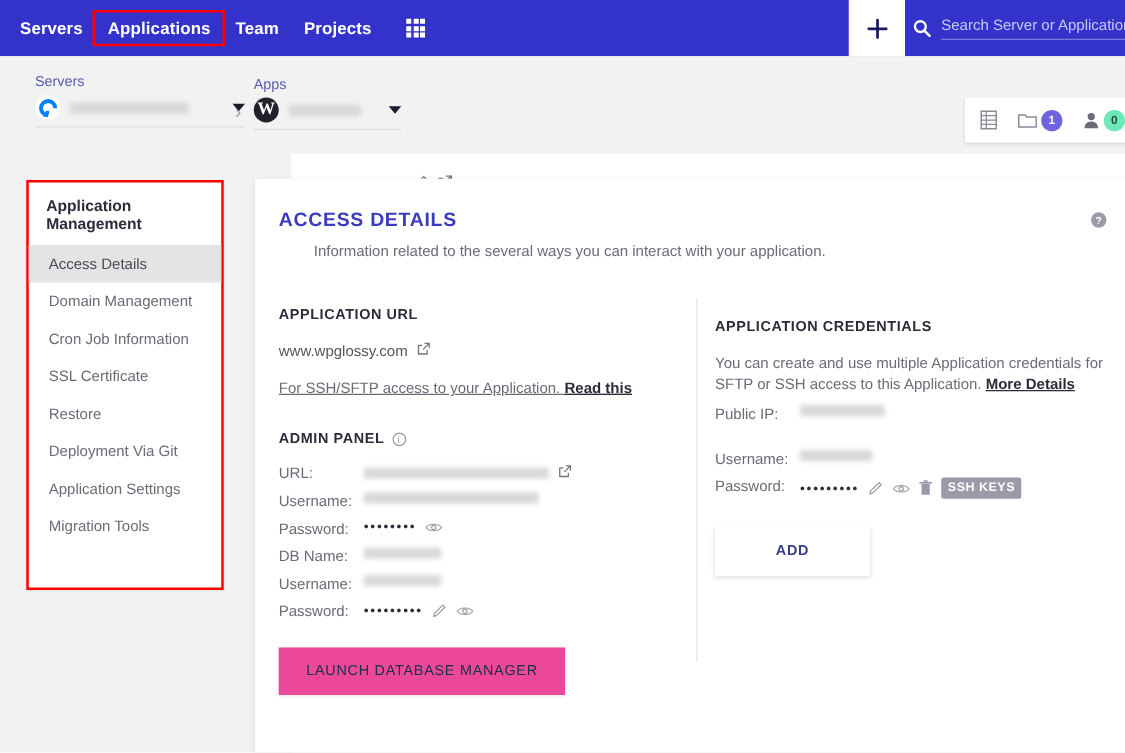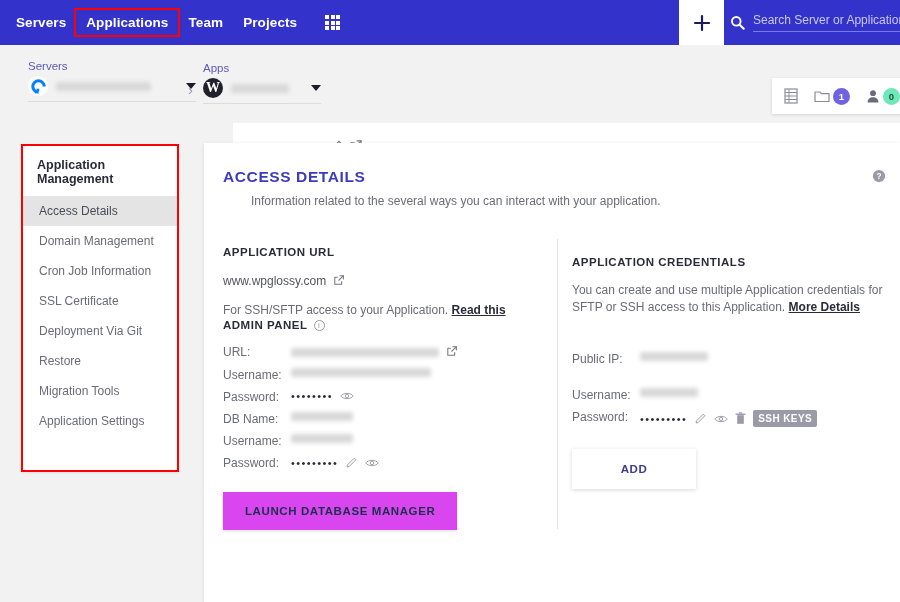--- a/index.html
+++ b/index.html
@@ -204,23 +204,23 @@
   }
 
   .kv { display: flex; align-items: flex-start; margin-bottom: 8px; font-size: 12px; }
   .kv .k { color: #6b6b78; width: 68px; flex: none; }
   .kv .v { color: #55555f; display: flex; align-items: center; gap: 7px; }
   .dots { letter-spacing: 1.4px; font-size: 11px; color: #2b2b3a; }
 
   .btn-launch {
     margin-top: 14px;
     display: inline-block;
-    background: #d946ef;
+    background: #ec4899;
     color: #17314b;
-    font-size: 11.5px; font-weight: bold; letter-spacing: .6px;
+    font-size: 11.5px; font-weight: normal; letter-spacing: .6px;
     padding: 13px 22px;
     border: none;
     box-shadow: 0 1px 3px rgba(0,0,0,.15);
     cursor: pointer;
     font-family: "Liberation Sans", sans-serif;
   }
   .btn-add {
     margin-top: 22px;
     display: block;
     width: 124px;
@@ -350,24 +350,24 @@
   </span>
 </div>
 
 <div class="leftcol">
   <div class="sidecard">
     <div class="side-title">Application Management</div>
     <div class="side-item active">Access Details</div>
     <div class="side-item">Domain Management</div>
     <div class="side-item">Cron Job Information</div>
     <div class="side-item">SSL Certificate</div>
+    <div class="side-item">Restore</div>
     <div class="side-item">Deployment Via Git</div>
-    <div class="side-item">Restore</div>
+    <div class="side-item">Application Settings</div>
     <div class="side-item">Migration Tools</div>
-    <div class="side-item">Application Settings</div>
   </div>
 </div>
 
 <div class="maincard">
 
   <div class="page-title">ACCESS DETAILS</div>
   <div class="page-sub">Information related to the several ways you can interact with your application.</div>
 
   <span class="help-icon">
     <svg width="14" height="14" viewBox="0 0 16 16">
@@ -386,21 +386,21 @@
       <span class="url-text">www.wpglossy.com</span>
       <span class="ext-link">
         <svg width="12" height="12" viewBox="0 0 16 16">
           <path d="M9.3 2.2 H13.8 V6.7" fill="none" stroke="#767684" stroke-width="1.4" stroke-linecap="round"></path>
           <path d="M13.6 2.4 L7.6 8.4" fill="none" stroke="#767684" stroke-width="1.4" stroke-linecap="round"></path>
           <path d="M11.6 9.6 V13.6 H2.4 V4.4 H6.4" fill="none" stroke="#767684" stroke-width="1.4" stroke-linejoin="round"></path>
         </svg>
       </span>
     </div>
 
-    <div class="sect-p" style="">
+    <div class="sect-p" style="margin-bottom:26px;text-decoration:underline;">
       <span>For SSH/SFTP access to your Application.</span>
       <span class="linkish">Read this</span>
     </div>
 
     <div class="sect-head">
       <span>ADMIN PANEL</span>
       <span class="info-circ">i</span>
     </div>
 
     <div class="kv">
@@ -470,21 +470,21 @@
       </span>
     </div>
 
     <button class="btn-launch">LAUNCH DATABASE MANAGER</button>
   </div>
 
   <div class="col-right">
 
     <div class="sect-head">APPLICATION CREDENTIALS</div>
 
-    <div class="sect-p" style="margin-bottom:36px;">
+    <div class="sect-p" style="margin-bottom:8px;">
       <span>You can create and use multiple Application credentials for SFTP or SSH access to this Application.</span>
       <span class="linkish">More Details</span>
     </div>
 
     <div class="kv" style="margin-bottom:22px;">
       <span class="k">Public IP:</span>
       <span class="v">
         <span class="redacted" style="width:68px;">127.0.0.1</span>
       </span>
     </div>

